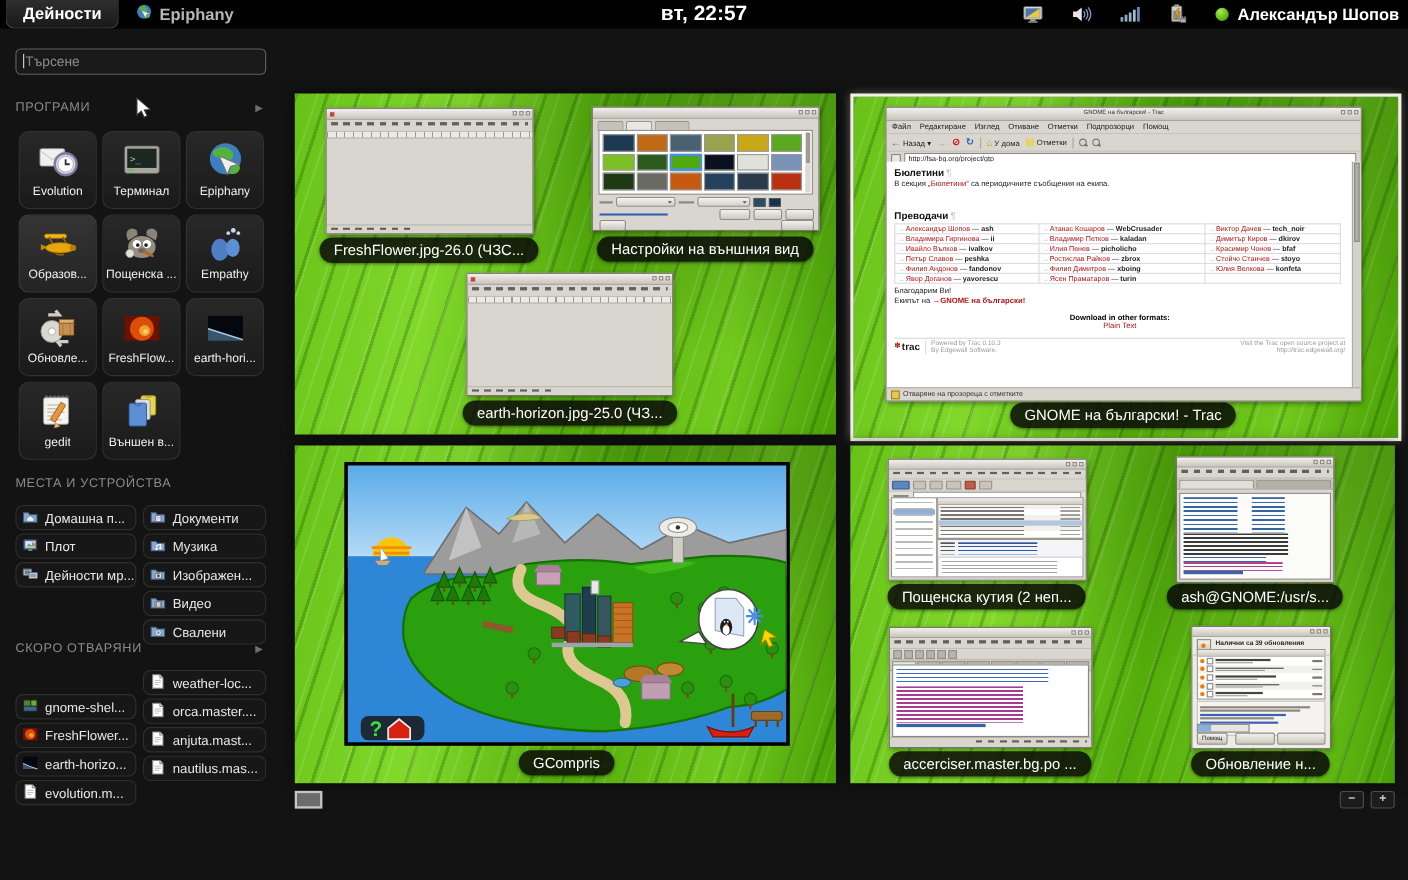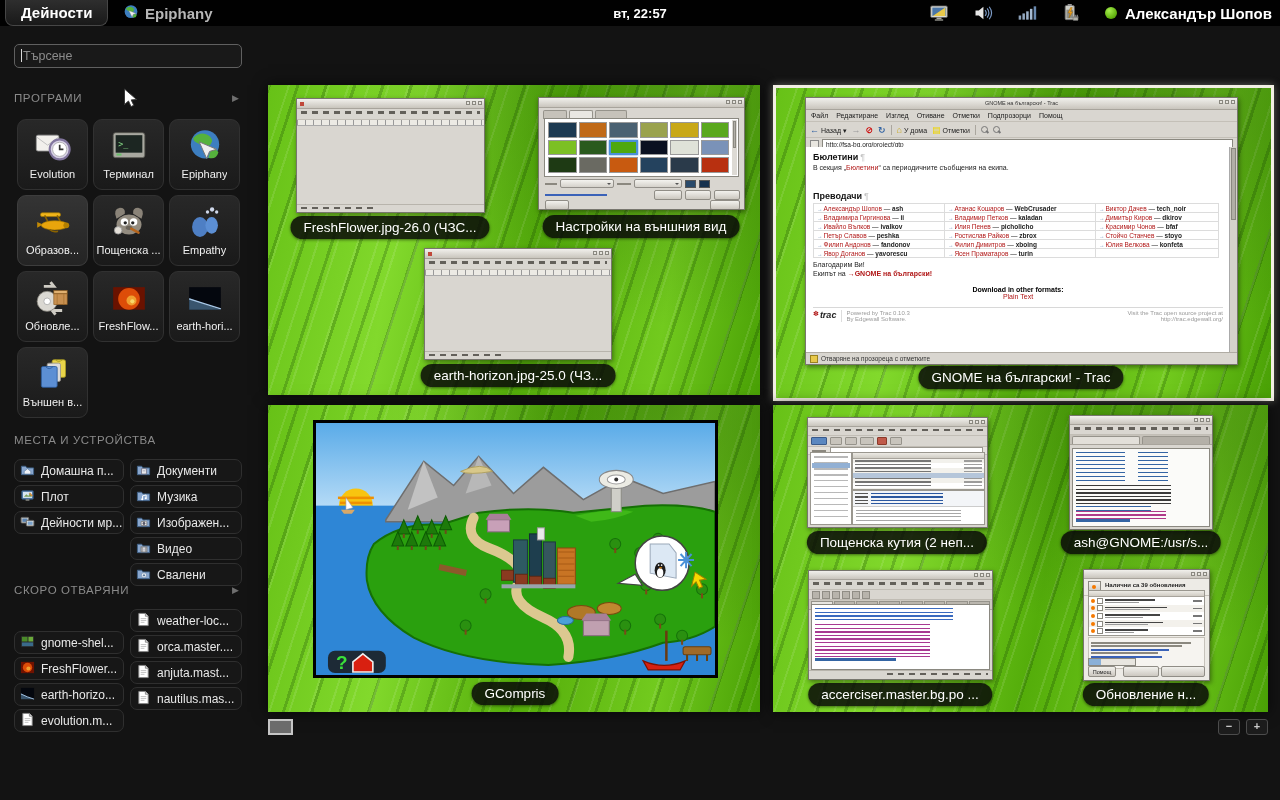--- a/index.html
+++ b/index.html
@@ -7,21 +7,21 @@
   font-family:"Liberation Sans","DejaVu Sans",sans-serif;-webkit-font-smoothing:antialiased;}
 
 #topbar{position:absolute;left:0;top:0;width:1280px;height:26px;background:#010101;color:#fff;z-index:50;}
 #activities{position:absolute;left:5px;top:0;height:25px;padding:0 15px;display:flex;align-items:center;
   background:linear-gradient(#2e2e2e,#191919);border:1px solid #464646;border-top:none;
   border-radius:0 0 8px 8px;font-weight:bold;font-size:15px;color:#fff;}
 #focused-app{position:absolute;left:122px;top:0;height:26px;display:flex;align-items:center;gap:5px;
   color:#b6b6b6;font-weight:bold;font-size:15px;}
 #focused-app svg{width:18px;height:18px;}
 #clock{position:absolute;left:50%;top:0;height:26px;display:flex;align-items:center;transform:translateX(-50%);
-  font-weight:bold;font-size:13px;}
+  font-weight:bold;font-size:19px;}
 #status{position:absolute;right:8px;top:0;height:26px;display:flex;align-items:center;gap:24px;}
 .sbi{display:flex;}
 .sbi svg{width:20px;height:20px;}
 #user{display:flex;align-items:center;gap:8px;font-weight:bold;font-size:15px;}
 #user-dot{width:12px;height:12px;border-radius:50%;
   background:radial-gradient(circle at 35% 30%,#a5ec4d,#61b20f 65%,#3c7a06);}
 
 #search-input{position:absolute;left:14px;top:44px;width:210px;height:22px;background:#191919;
   border:1px solid #606060;border-radius:5px;color:#cfcfcf;font-size:12.5px;padding:0 8px;outline:none;}
 #search-input::placeholder{color:#8b8b8b;}
@@ -108,21 +108,21 @@
 .t-h1 .pilcrow{color:#c4c4c4;font-weight:normal;margin-left:2px;}
 .t-p{font-size:7px;color:#222;margin:2px 0;}
 .red{color:#b01616;}
 .bold{font-weight:bold;}
 .t-table{border-collapse:collapse;margin:2px 0 3px;width:99%;}
 .t-table td{border:1px solid #dcdcdc;padding:0px 3px;font-size:6.5px;color:#222;white-space:nowrap;height:8px;}
 .tl-a{color:#7d9cc0;font-size:5.5px;margin-right:1px;}
 .tl-n{color:#b01616;}
 .t-dl{text-align:center;margin-top:9px;font-size:7px;}
 .t-footer{margin-top:7px;border-top:1px solid #d8d8d8;padding-top:2px;display:flex;align-items:flex-start;gap:5px;font-size:6px;color:#9a9a9a;}
-.trac-logo{display:flex;gap:1px;font-size:9px;color:#222;font-style:italic;}
+.trac-logo{display:flex;gap:1px;font-size:9px;color:#222;}
 .trac-logo .paw{color:#b01616;font-size:7px;}
 .f-l{border-left:1px solid #ddd;padding-left:4px;}
 .f-r{margin-left:auto;text-align:right;}
 .b-status{position:absolute;left:0;right:0;bottom:0;height:11px;background:#d9d6d0;border-top:1px solid #b0aca4;
   font-size:6.5px;color:#333;display:flex;align-items:center;gap:3px;padding:0 4px;}
 .b-status::before{content:"";width:6px;height:6px;background:#e8c84a;border:1px solid #9a8220;}
 
 .evo-tools{height:10px;background:#d9d6d0;border-bottom:1px solid #c0bcb4;display:flex;align-items:center;gap:3px;padding:0 3px;}
 .chip{height:6px;border-radius:1px;}
 .evo-search{height:7px;background:#e4e1db;border-bottom:1px solid #c0bcb4;display:flex;align-items:center;gap:4px;padding:0 4px;}
@@ -367,20 +367,34 @@
       </div>
       <div class="app-tile">
      <span class="app-icon">
           <svg viewBox="0 0 48 48">
             <rect x="5" y="11" width="38" height="27" fill="#04070e"></rect>
             <path d="M5 38 V24 Q24 32 43 38 Z" fill="#39556e"></path>
             <path d="M5 25 Q24 31 43 37" stroke="#a8c8e8" stroke-width="1.6" fill="none"></path>
           </svg>
         </span>
      <span class="app-label">earth-hori...</span>
+      </div>
+      <div class="app-tile">
+     <span class="app-icon">
+          <svg viewBox="0 0 48 48">
+            <rect x="8" y="9" width="27" height="29" rx="2" fill="#f6f4ee" stroke="#a8a49c"></rect>
+            <path d="M9 9 q2.2 -4 4.4 0 q2.2 -4 4.4 0 q2.2 -4 4.4 0 q2.2 -4 4.4 0 q2.2 -4 4.4 0 q2.2 -4 4.4 0" stroke="#888" fill="none"></path>
+            <g stroke="#c8c4ba" stroke-width="1.6">
+              <path d="M12 17 h19 M12 21 h17 M12 25 h19 M12 29 h13 M12 33 h16"></path>
+            </g>
+            <rect x="27" y="14" width="6" height="22" rx="1" fill="#e8963c" stroke="#a86414" transform="rotate(32 27 14)"></rect>
+            <path d="M21 36.5 l5 4 -6.5 1.5z" fill="#e8c49a" stroke="#a86414" stroke-width=".6"></path>
+          </svg>
+        </span>
+     <span class="app-label">gedit</span>
       </div>
       <div class="app-tile">
      <span class="app-icon">
           <svg viewBox="0 0 48 48">
             <rect x="23" y="7" width="16" height="21" rx="2" fill="#e8d44a" stroke="#a89a20"></rect>
             <path d="M27 7 q4 4 8 0" stroke="#a89a20" fill="none"></path>
             <rect x="17" y="11" width="16" height="22" rx="2" fill="#dcdcda" stroke="#96938b"></rect>
             <rect x="10" y="15" width="19" height="25" rx="2" fill="#5c8fd4" stroke="#2a5a9a"></rect>
             <path d="M15 15 q4.5 5 9 0" stroke="#2a5a9a" fill="none"></path>
           </svg>

